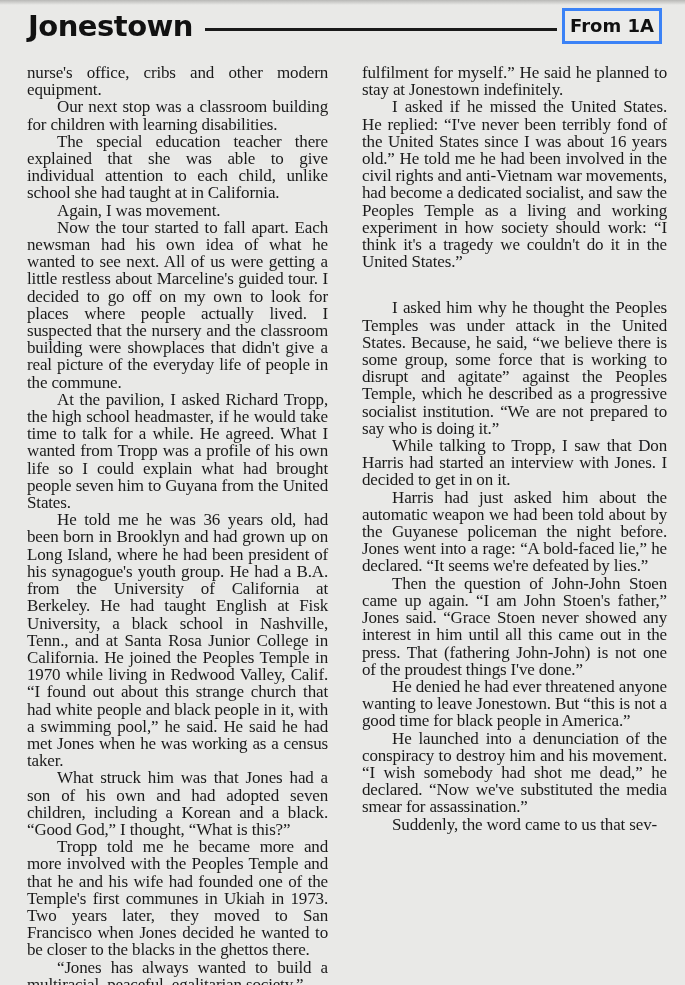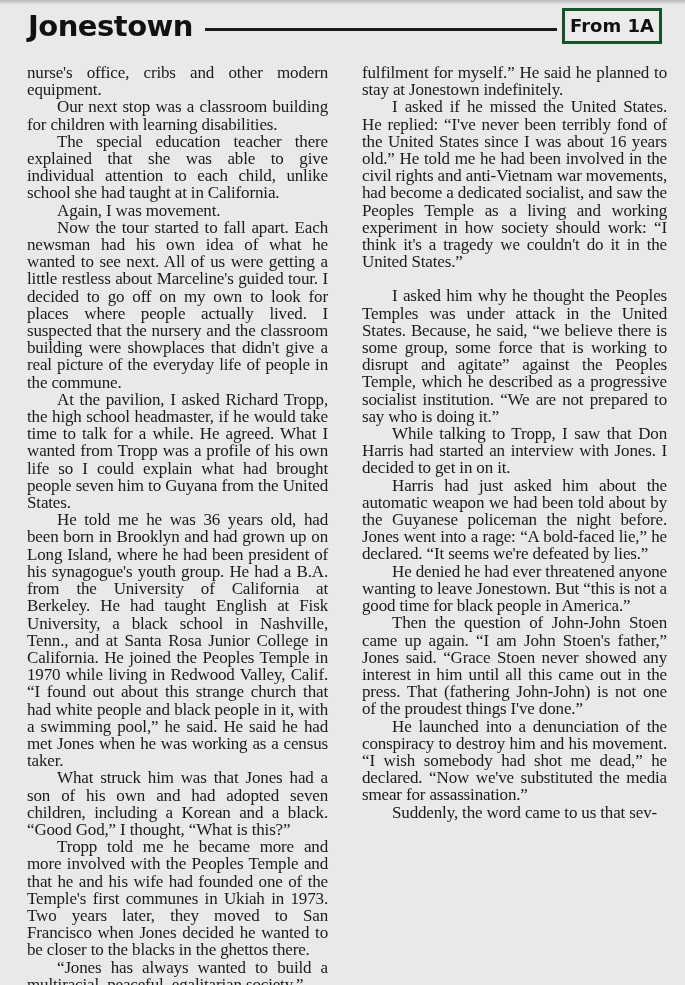--- a/index.html
+++ b/index.html
@@ -39,21 +39,21 @@
     .header-rule {
       position: absolute;
       left: 205px; top: 28px;
       width: 352px; height: 3px;
       background: #1a1a1a;
     }
     .header-box {
       position: absolute;
       left: 562px; top: 8px;
       width: 100px; height: 36px;
-      border: 3px solid #14532d;
+      border: 3px solid #3b82f6;
       box-sizing: border-box;
       font-family: "DejaVu Sans", "Liberation Sans", sans-serif;
       font-weight: bold;
       font-size: 18px;
       line-height: 30px;
       text-align: center;
       color: #111;
       background: #ebebe9;
     }
     .column {
@@ -64,21 +64,21 @@
       text-align: justify;
       letter-spacing: -0.15px;
     }
     .col-left { left: 27px; width: 301px; }
     .col-right { left: 362px; width: 305px; }
     .column p {
       margin: 0;
       text-indent: 30px;
     }
     .column p.cont { text-indent: 0; }
-    .column p.gap { margin-top: 17px; }
+    .column p.gap { margin-top: 29px; }
   </style>
 </head>
 <body>
 
 <div class="top-shadow"></div>
 
 <div class="header">
   <div class="header-title">Jonestown</div>
   <div class="header-rule"></div>
   <div class="header-box">From 1A</div>
@@ -96,17 +96,17 @@
   <p>Tropp told me he became more and more involved with the Peoples Temple and that he and his wife had founded one of the Temple's first communes in Ukiah in 1973. Two years later, they moved to San Francisco when Jones decided he wanted to be closer to the blacks in the ghettos there.</p>
   <p>“Jones has always wanted to build a multiracial, peaceful, egalitarian society,”</p>
 </div>
 
 <div class="column col-right">
   <p class="cont">fulfilment for myself.” He said he planned to stay at Jonestown indefinitely.</p>
   <p>I asked if he missed the United States. He replied: “I've never been terribly fond of the United States since I was about 16 years old.” He told me he had been involved in the civil rights and anti-Vietnam war movements, had become a dedicated socialist, and saw the Peoples Temple as a living and working experiment in how society should work: “I think it's a tragedy we couldn't do it in the United States.”</p>
   <p class="gap">I asked him why he thought the Peoples Temples was under attack in the United States. Because, he said, “we believe there is some group, some force that is working to disrupt and agitate” against the Peoples Temple, which he described as a progressive socialist institution. “We are not prepared to say who is doing it.”</p>
   <p>While talking to Tropp, I saw that Don Harris had started an interview with Jones. I decided to get in on it.</p>
   <p>Harris had just asked him about the automatic weapon we had been told about by the Guyanese policeman the night before. Jones went into a rage: “A bold-faced lie,” he declared. “It seems we're defeated by lies.”</p>
+  <p>Then the question of John-John Stoen came up again. “I am John Stoen's father,” Jones said. “Grace Stoen never showed any interest in him until all this came out in the press. That (fathering John-John) is not one of the proudest things I've done.”</p>
   <p>He denied he had ever threatened anyone wanting to leave Jonestown. But “this is not a good time for black people in America.”</p>
-  <p>Then the question of John-John Stoen came up again. “I am John Stoen's father,” Jones said. “Grace Stoen never showed any interest in him until all this came out in the press. That (fathering John-John) is not one of the proudest things I've done.”</p>
   <p>He launched into a denunciation of the conspiracy to destroy him and his movement. “I wish somebody had shot me dead,” he declared. “Now we've substituted the media smear for assassination.”</p>
   <p>Suddenly, the word came to us that sev-</p>
 </div>
 
 </body></html>

